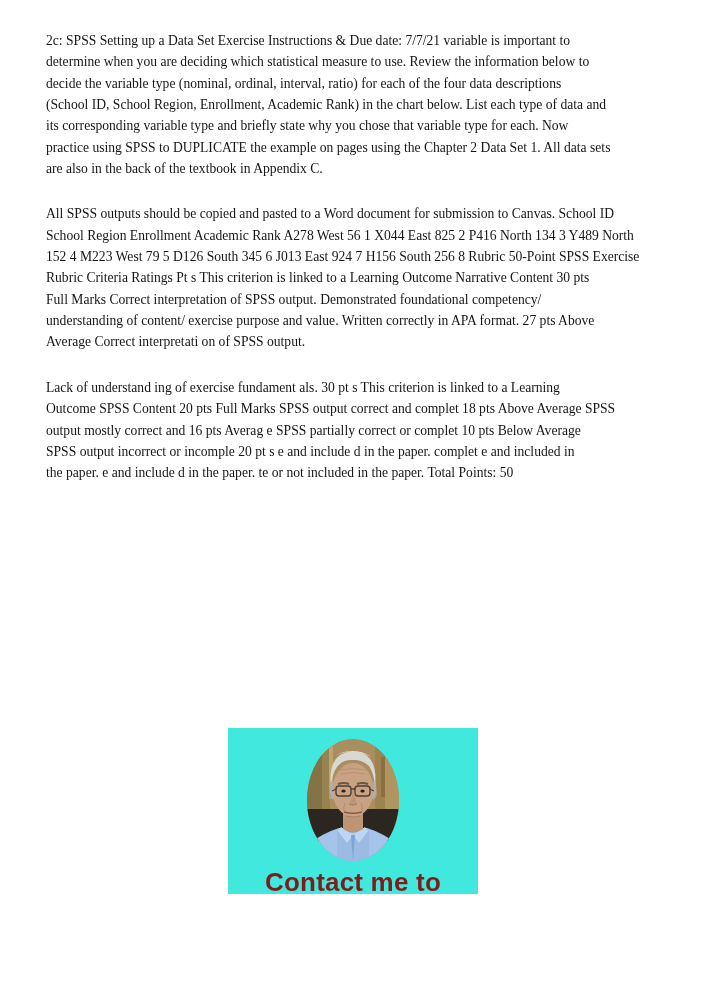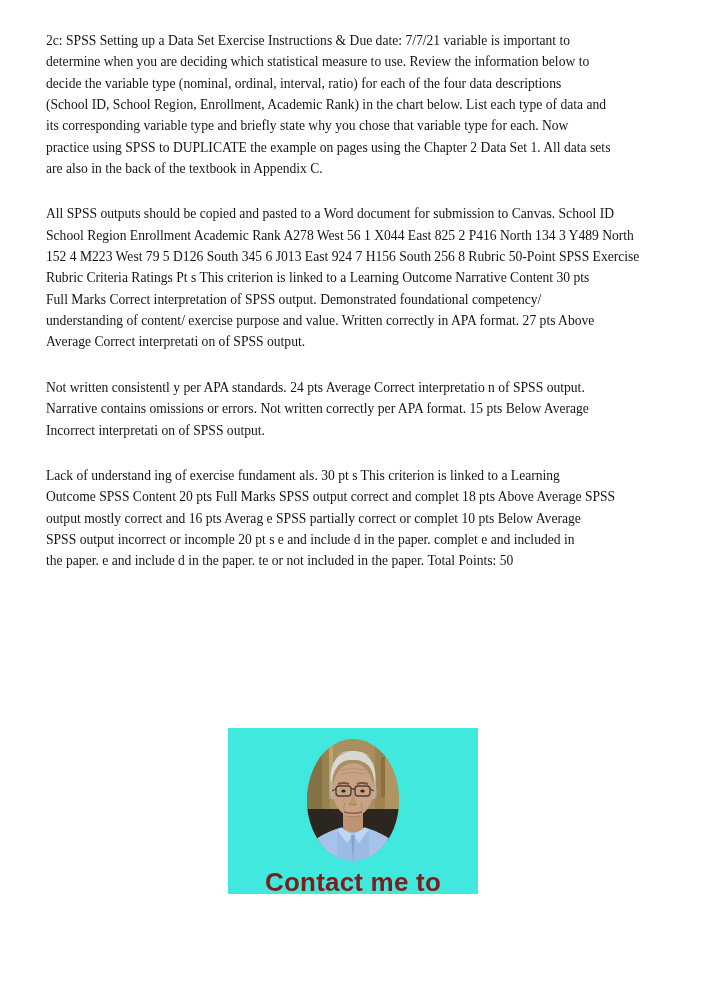--- a/index.html
+++ b/index.html
@@ -68,23 +68,20 @@
 its corresponding variable type and briefly state why you chose that variable type for each. Now
 practice using SPSS to DUPLICATE the example on pages using the Chapter 2 Data Set 1. All data sets
 are also in the back of the textbook in Appendix C.</p>
     <p>All SPSS outputs should be copied and pasted to a Word document for submission to Canvas. School ID
 School Region Enrollment Academic Rank A278 West 56 1 X044 East 825 2 P416 North 134 3 Y489 North
 152 4 M223 West 79 5 D126 South 345 6 J013 East 924 7 H156 South 256 8 Rubric 50-Point SPSS Exercise
 Rubric Criteria Ratings Pt s This criterion is linked to a Learning Outcome Narrative Content 30 pts
 Full Marks Correct interpretation of SPSS output. Demonstrated foundational competency/
 understanding of content/ exercise purpose and value. Written correctly in APA format. 27 pts Above
 Average Correct interpretati on of SPSS output.</p>
-    <p>Not written consistentl y per APA standards. 24 pts Average Correct interpretatio n of SPSS output.
-Narrative contains omissions or errors. Not written correctly per APA format. 15 pts Below Average
-Incorrect interpretati on of SPSS output.</p>
     <p>Lack of understand ing of exercise fundament als. 30 pt s This criterion is linked to a Learning
 Outcome SPSS Content 20 pts Full Marks SPSS output correct and complet 18 pts Above Average SPSS
 output mostly correct and 16 pts Averag e SPSS partially correct or complet 10 pts Below Average
 SPSS output incorrect or incomple 20 pt s e and include d in the paper. complet e and included in
 the paper. e and include d in the paper. te or not included in the paper. Total Points: 50</p>
   </div>
 
   <div class="card">
     <svg class="portrait" width="92" height="122" viewBox="0 0 92 122" aria-hidden="true">
       <defs>

